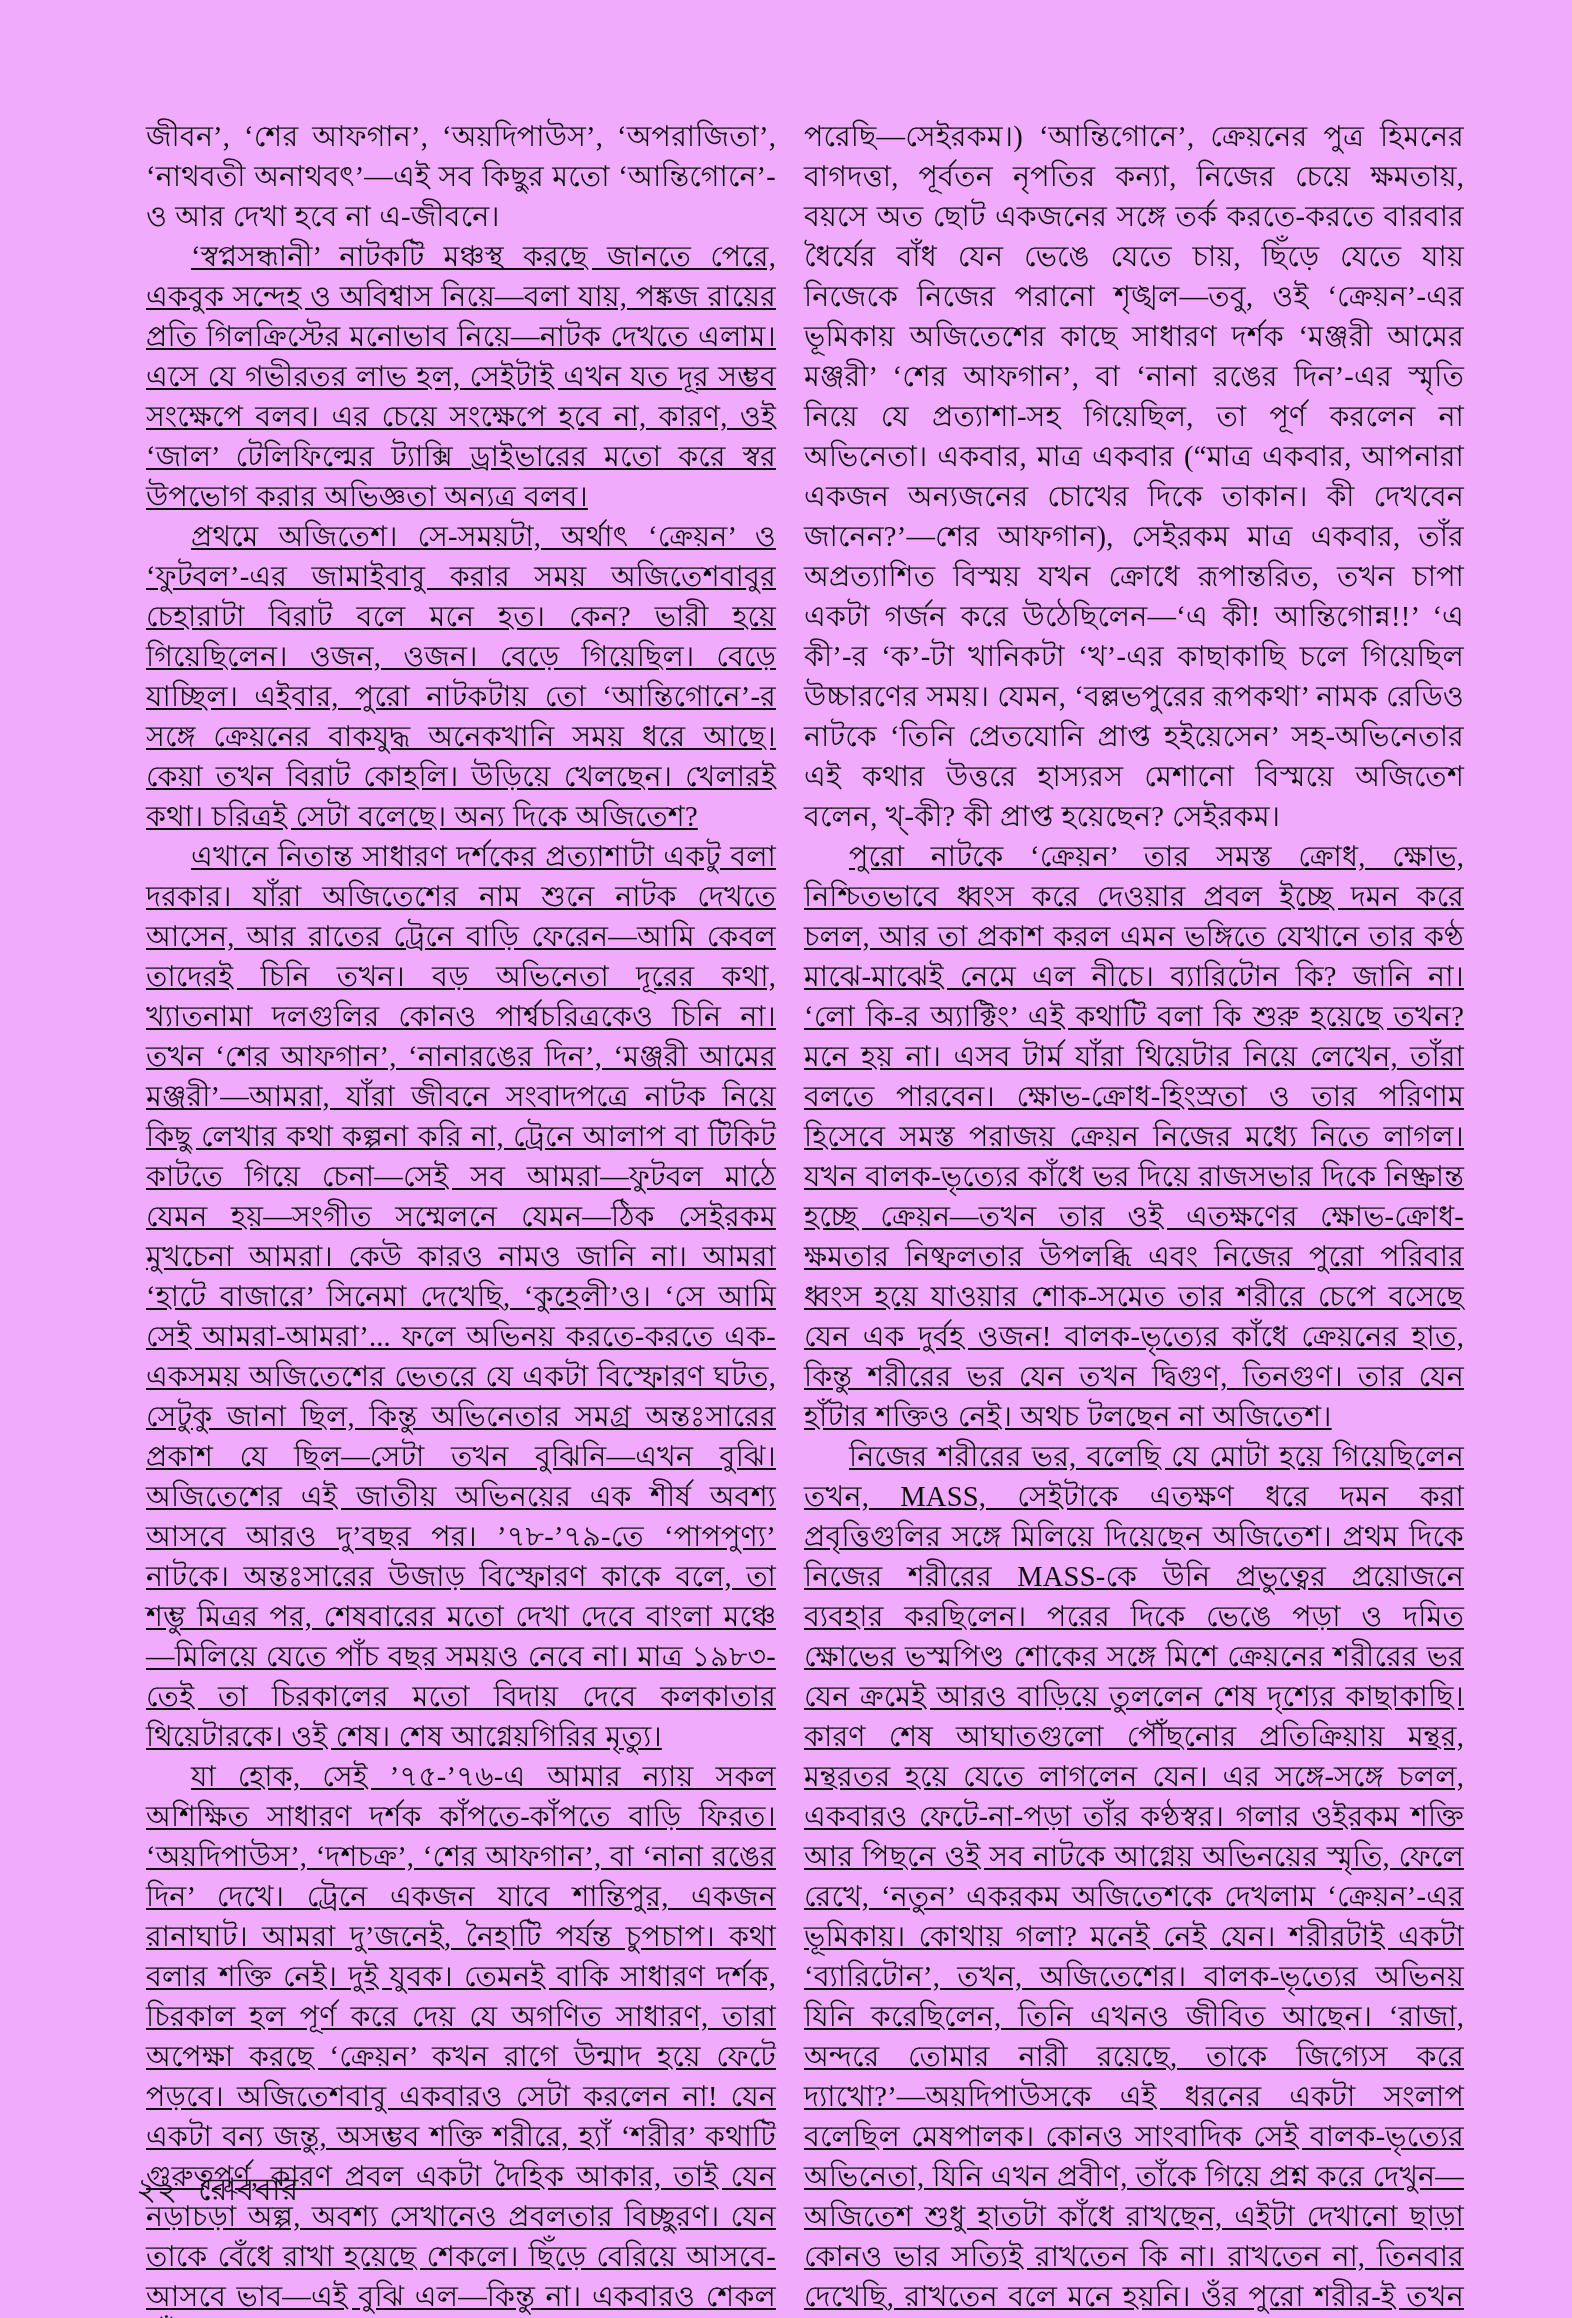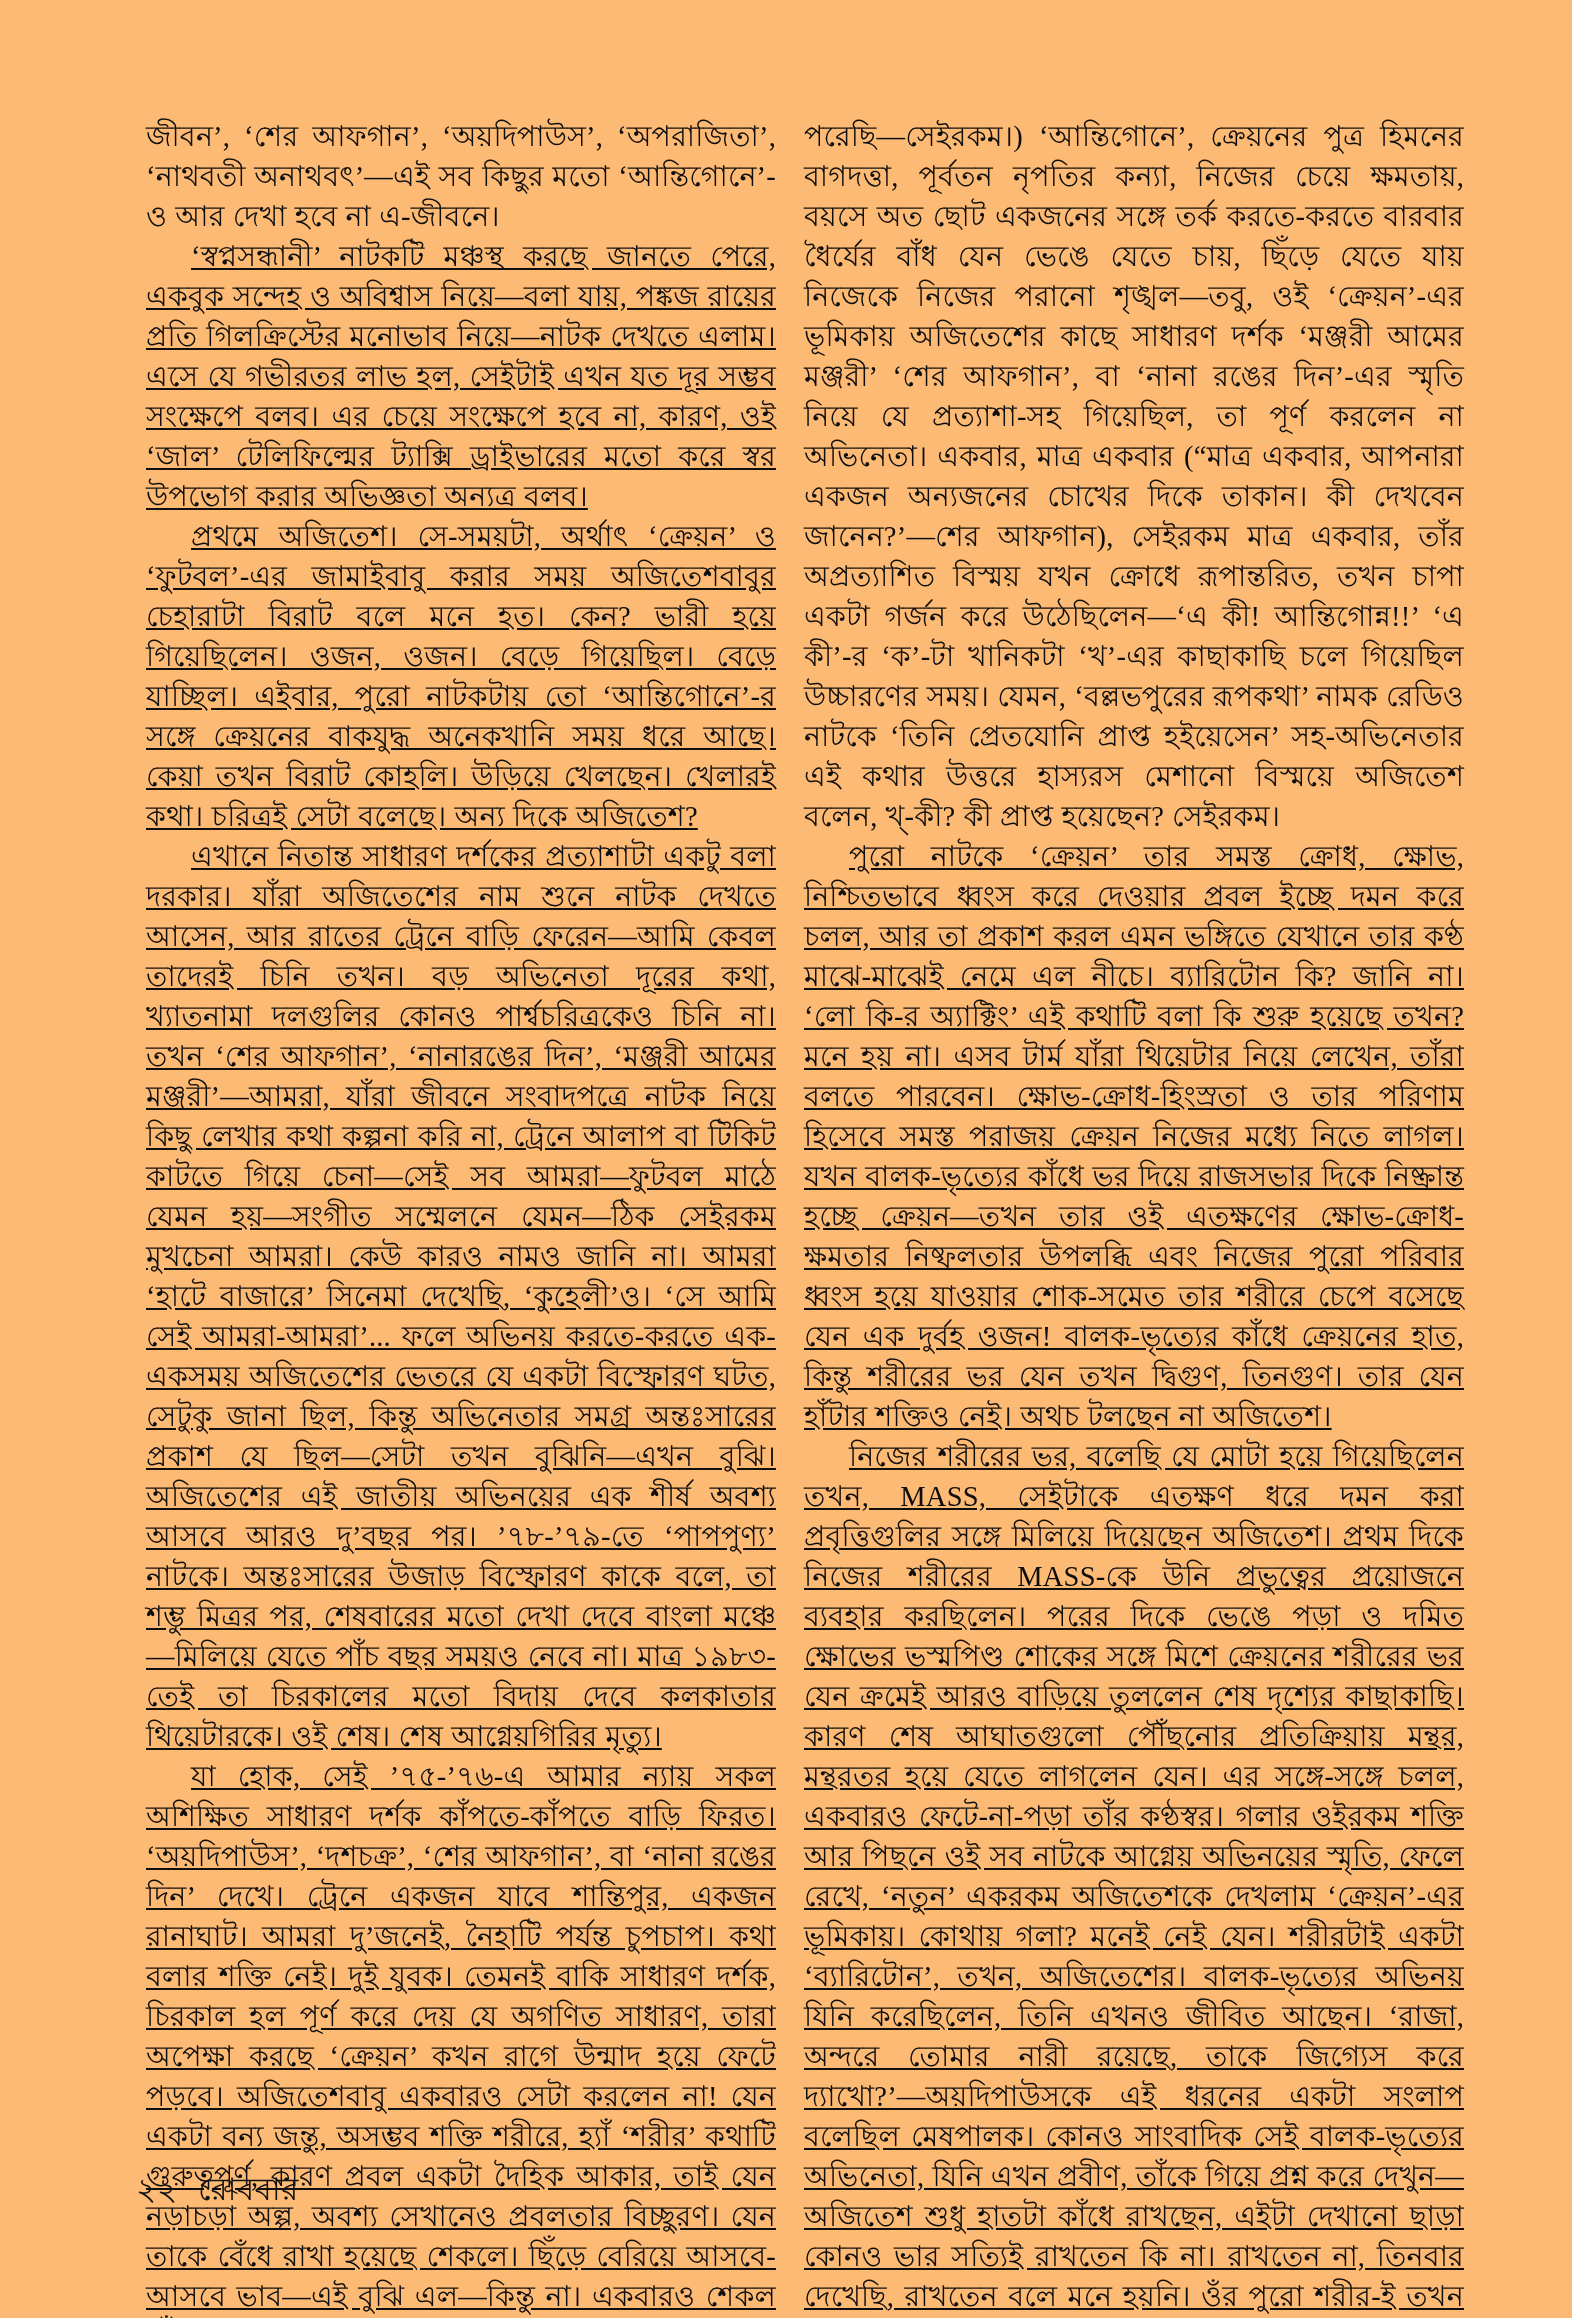--- a/index.html
+++ b/index.html
@@ -4,21 +4,21 @@
 <style>
   html, body {
     margin: 0;
     padding: 0;
     background: #ffffff;
   }
   .page {
     position: relative;
     width: 1573px;
     height: 2319px;
-    background: #fdba74;
+    background: #f0abfc;
     font-family: "Liberation Serif", "DejaVu Serif", serif;
     color: #0e0e0e;
     overflow: hidden;
   }
   .article {
     position: absolute;
     top: 117px;
     left: 146px;
     width: 1318px;
     display: flex;

